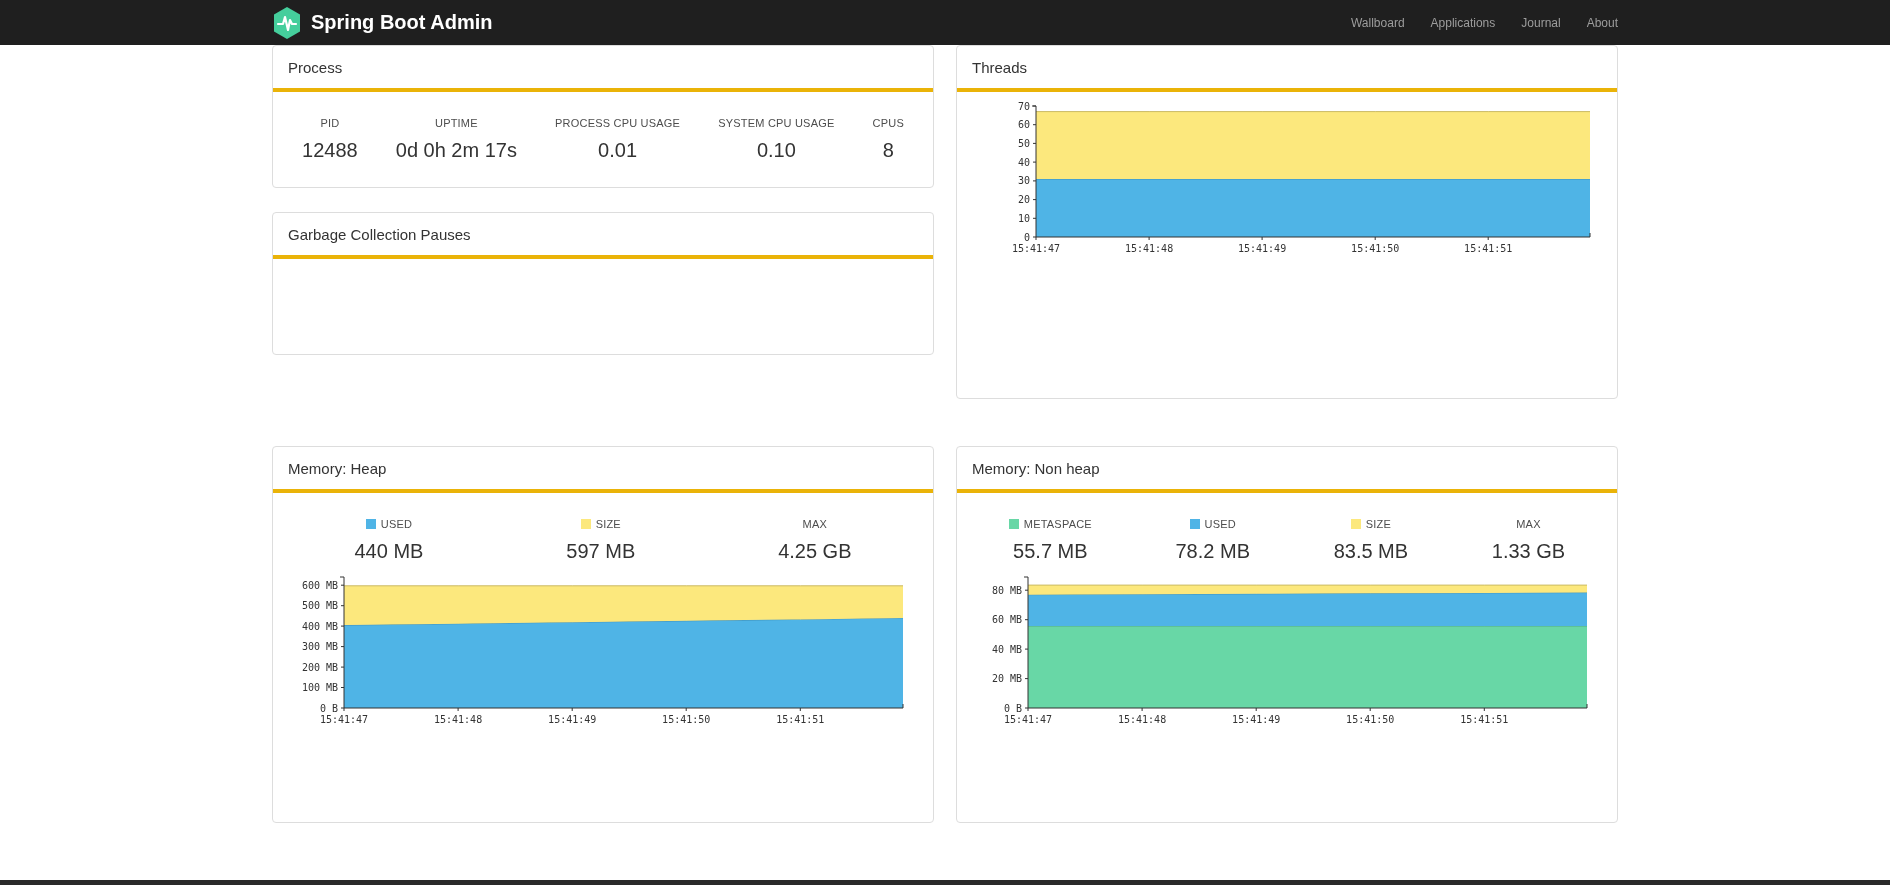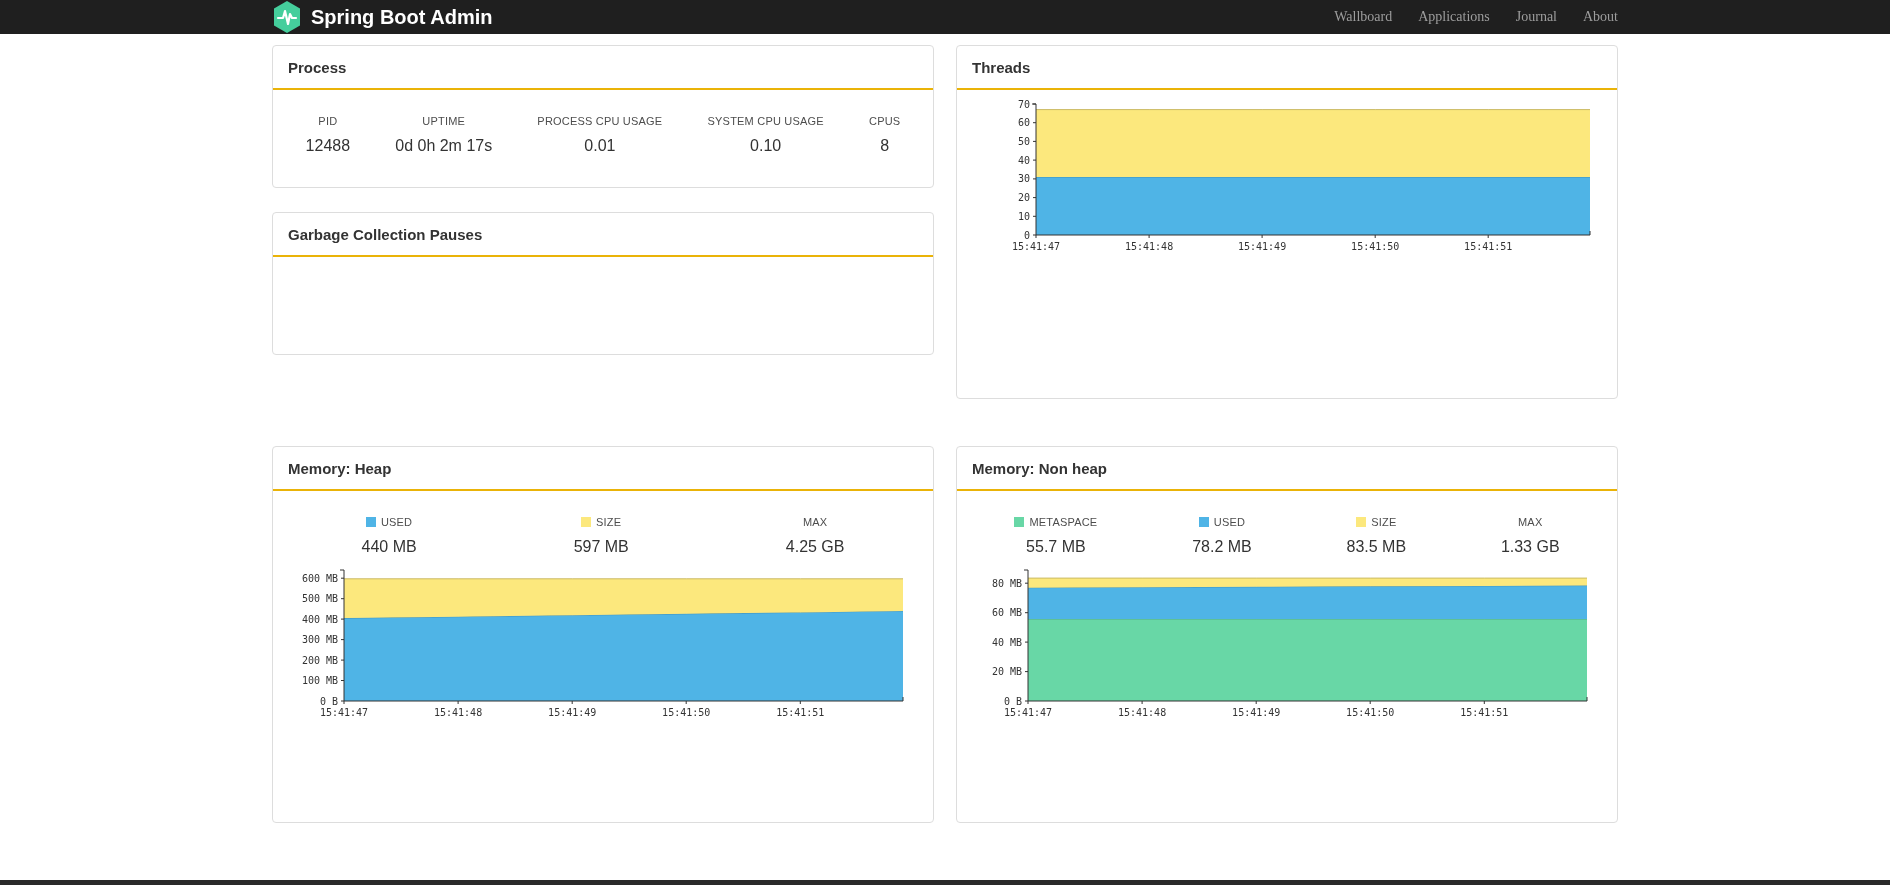--- a/index.html
+++ b/index.html
@@ -10,56 +10,56 @@
     color: #333;
     width: 1890px;
     height: 892px;
     position: relative;
     overflow: hidden;
     padding-top: 45px;
   }
   
   .navbar {
     position: fixed; top: 0; left: 0; right: 0;
-    height: 34px; background: #1f1f1f; z-index: 100;
+    height: 45px; background: #1f1f1f; z-index: 100;
   }
   .nav-inner {
     width: 1346px; margin: 0 auto; height: 100%;
     display: flex; justify-content: space-between; align-items: center;
   }
   .brand { display: flex; align-items: center; gap: 9px; color: #fff;
            font-size: 20px; font-weight: 700; cursor: pointer; }
   .brand svg { display: block; }
   .nav-links { display: flex; align-items: center; }
-  .nav-links a { color: #9d9d9d; font-size: 14px; text-decoration: none;
-                 padding: 0 13px; cursor: pointer; font-family: Liberation Serif, serif; }
+  .nav-links a { color: #9d9d9d; font-size: 12px; text-decoration: none;
+                 padding: 0 13px; cursor: pointer; }
   .nav-links a:last-child { padding-right: 0; }
   
   .container { width: 1346px; margin: 0 auto; }
   .grid {
     position: relative;
     display: grid; grid-template-columns: 1fr 1fr;
     column-gap: 22px; row-gap: 47px;
   }
   .col-stack { display: flex; flex-direction: column; gap: 24px; }
   
   .panel { background: #fff; border: 1px solid #ddd; border-radius: 4px; overflow: hidden; }
   .panel-heading {
-    padding: 13px 15px 12px; font-size: 15px; font-weight: 700; color: #333;
-    border-bottom: 2px solid #eab308;
+    padding: 13px 15px 12px; font-size: 15px; font-weight: 400; color: #333;
+    border-bottom: 4px solid #eab308;
   }
   .h-small { height: 143px; }
   .h-tall  { height: 354px; }
   .h-mem   { height: 377px; }
   .stats-row { display: flex; justify-content: space-around; text-align: center;
                padding: 25px 10px 0; }
   .stat-label { font-size: 11px; color: #4d4d4d; letter-spacing: 0.2px;
                 display: flex; align-items: center; justify-content: center; }
   .sw { width: 10px; height: 10px; display: inline-block; margin-right: 5px; background: #ccc; }
-  .stat-value { font-size: 16px; color: #333; margin-top: 10px; text-align: center; }
+  .stat-value { font-size: 20px; color: #333; margin-top: 10px; text-align: center; }
   .chart { padding-left: 15px; margin-top: 8px; }
   .chart svg { display: block; }
   .tick { font-family: "DejaVu Sans Mono", monospace; font-size: 10px; fill: #333; }
   
   .hystrix-panel {
     position: absolute; top: -166px; height: 120px;
     left: calc(50% + 11px); width: calc(50% - 11px);
   }
   .hy-spacer { height: 60px; }
   .health-row {

